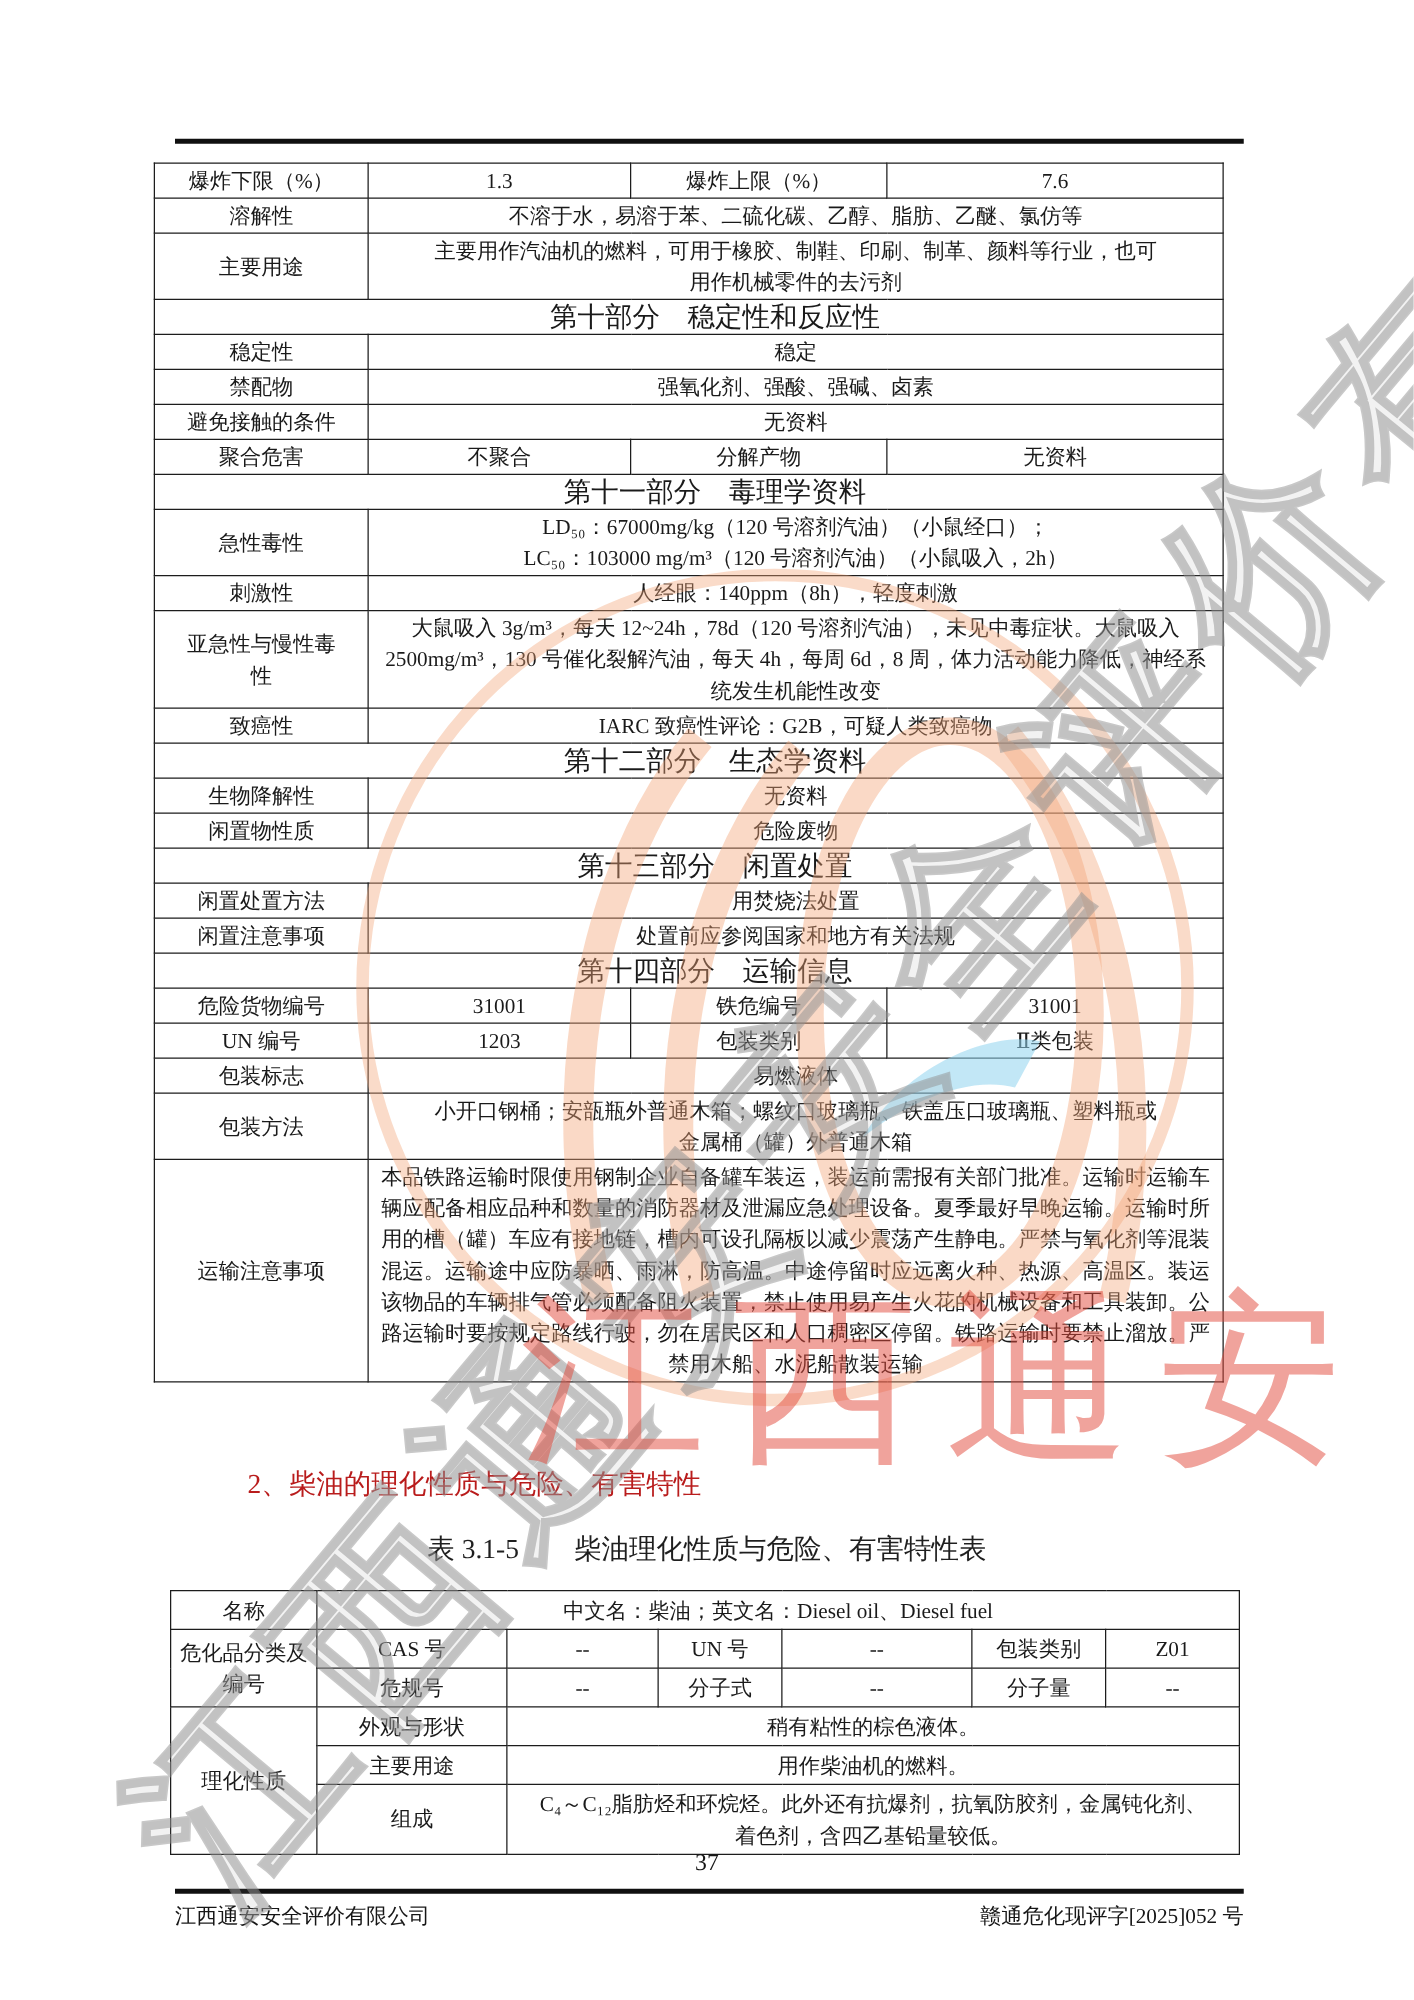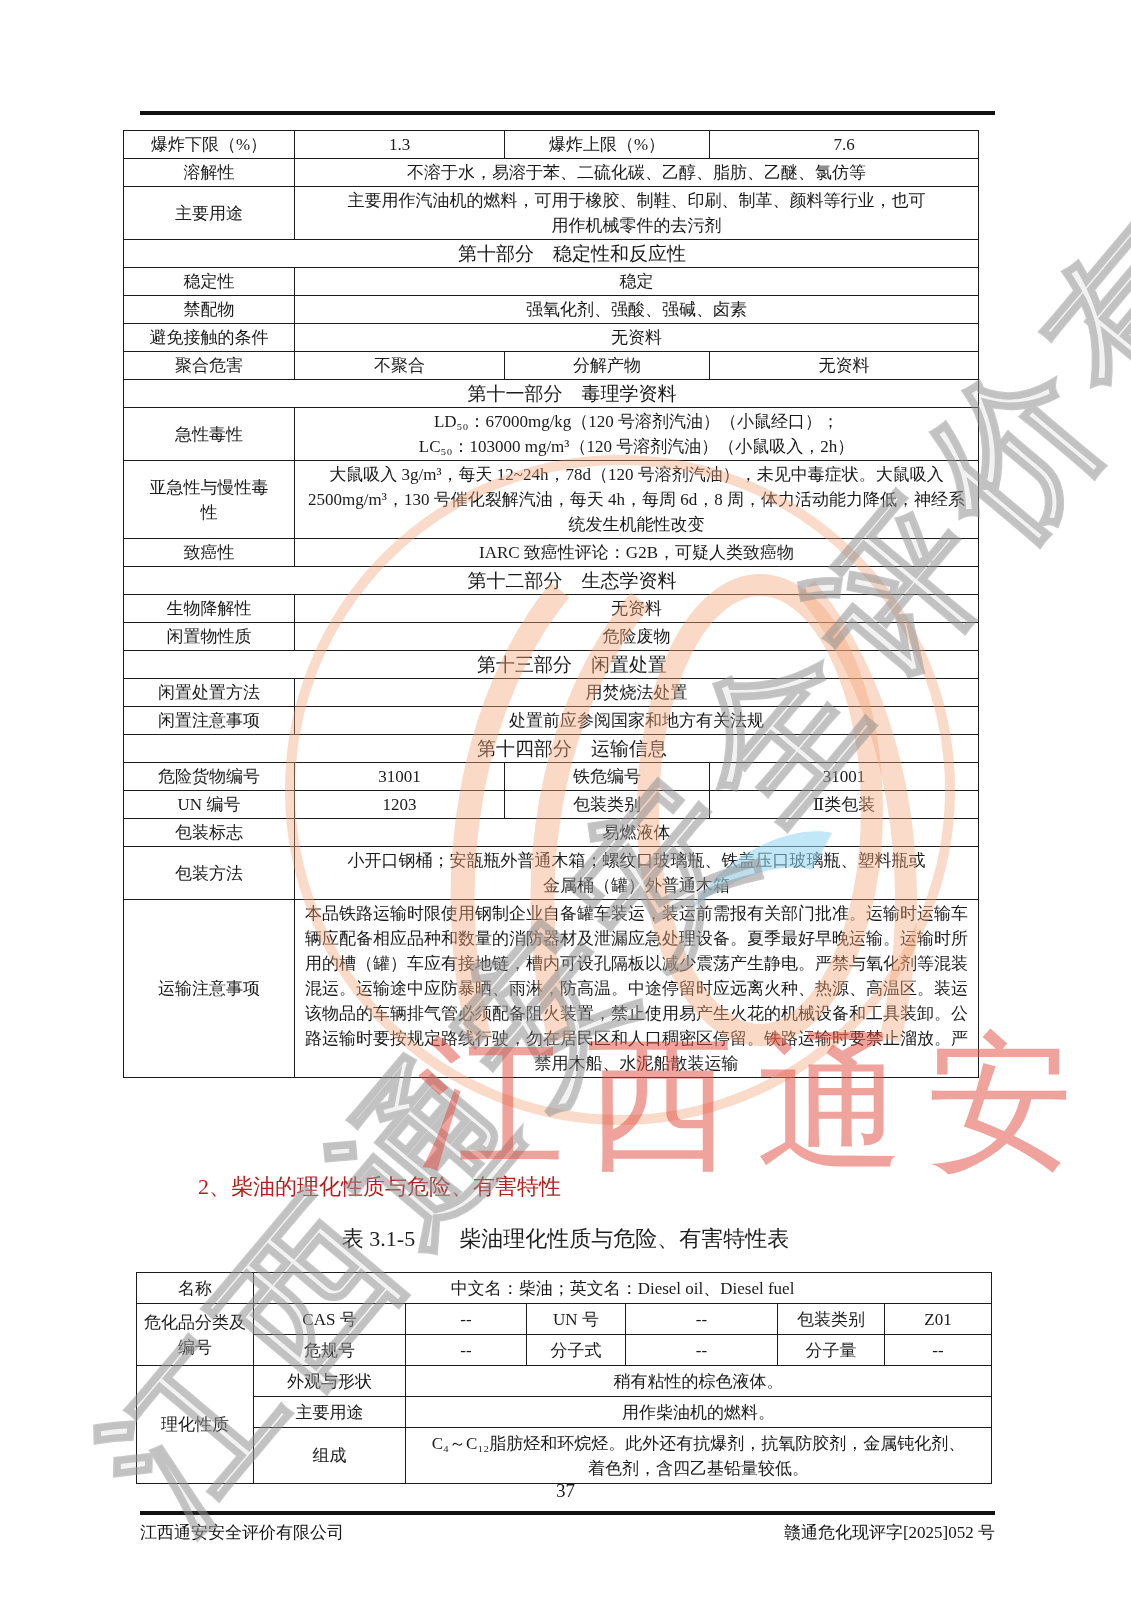--- a/index.html
+++ b/index.html
@@ -11,21 +11,21 @@
                   font-size: 18px; font-weight: 600; letter-spacing: 1px; }
   .header-rule  { position: absolute; top: 111px; left: 140px; width: 855px; height: 4px; background: #101010; }
 
   table { border-collapse: collapse; table-layout: fixed; position: absolute; left: 123px; }
   .t1 { top: 130px;  width: 855px; }
   .t2 { top: 1272px; width: 855px; margin-left: 13px; }
   td { border: 1.6px solid #1c1c1c; font-size: 17px; line-height: 25px; padding: 1px 6px;
        text-align: center; vertical-align: middle; color: #1a1a1a; overflow: hidden; }
   .t2 td { padding: 2.5px 6px; }
   .pre { white-space: pre-line; }
-  .sec { font-size: 19px; padding-left: 48px; }
+  .sec { font-size: 22px; padding-left: 48px; }
 
   .sec2-heading { position: absolute; top: 1172px; left: 198px; font-size: 22px; font-weight: 500; color: #b91c1c; }
   .t2-caption   { position: absolute; top: 1224px; left: 0; width: 100%; text-align: center; font-size: 22px; color: #1f1f1f; }
   .t2-caption .cap-label { margin-right: 44px; }
 
   .pagenum     { position: absolute; top: 1480px; left: 0; width: 100%; text-align: center; font-size: 19px; }
   .footer-rule { position: absolute; top: 1511px; left: 140px; width: 855px; height: 3.5px; background: #101010; }
   .footer-row  { position: absolute; top: 1521px; left: 140px; width: 855px; display: flex;
                  justify-content: space-between; font-size: 17px; }
 
@@ -89,20 +89,24 @@
         <td>分解产物</td>
         <td>无资料</td>
       </tr>
       <tr>
         <td colspan="4" class="sec">第十一部分　毒理学资料</td>
       </tr>
       <tr>
         <td>急性毒性</td>
         <td colspan="3" class="pre">LD₅₀：67000mg/kg（120 号溶剂汽油）（小鼠经口）；
 LC₅₀：103000 mg/m³（120 号溶剂汽油）（小鼠吸入，2h）</td>
+      </tr>
+      <tr>
+        <td>刺激性</td>
+        <td colspan="3">人经眼：140ppm（8h），轻度刺激</td>
       </tr>
       <tr>
         <td class="pre">亚急性与慢性毒
 性</td>
         <td colspan="3">大鼠吸入 3g/m³，每天 12~24h，78d（120 号溶剂汽油），未见中毒症状。大鼠吸入 2500mg/m³，130 号催化裂解汽油，每天 4h，每周 6d，8 周，体力活动能力降低，神经系统发生机能性改变</td>
       </tr>
       <tr>
         <td>致癌性</td>
         <td colspan="3">IARC 致癌性评论：G2B，可疑人类致癌物</td>
       </tr>

